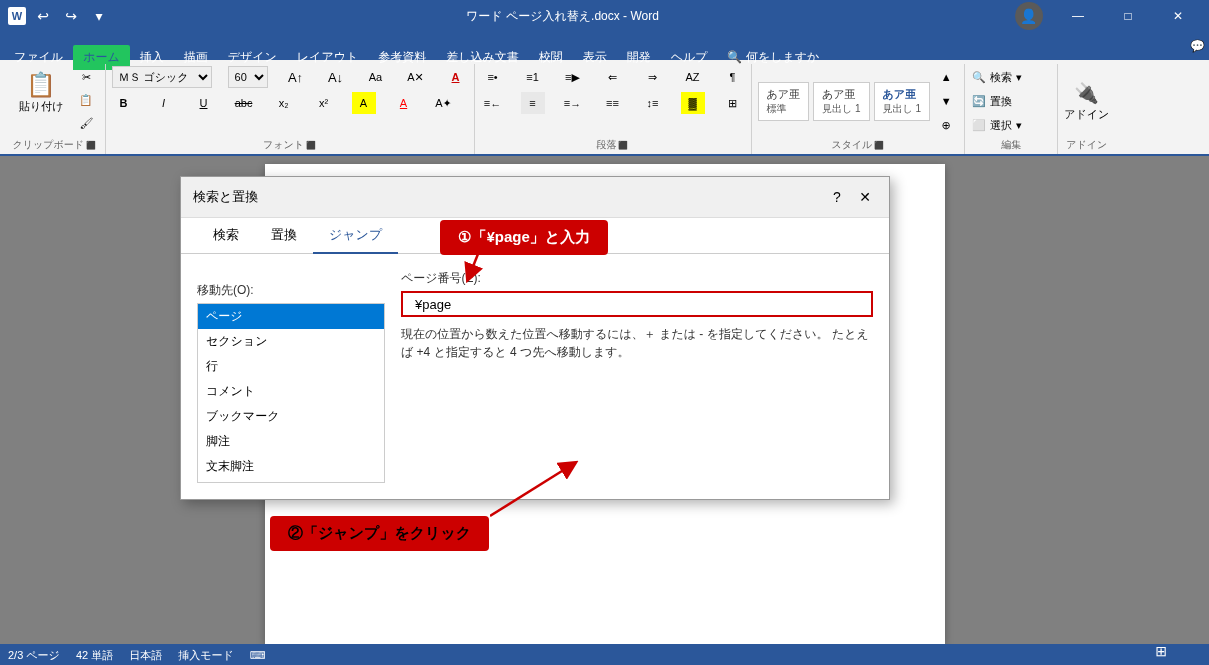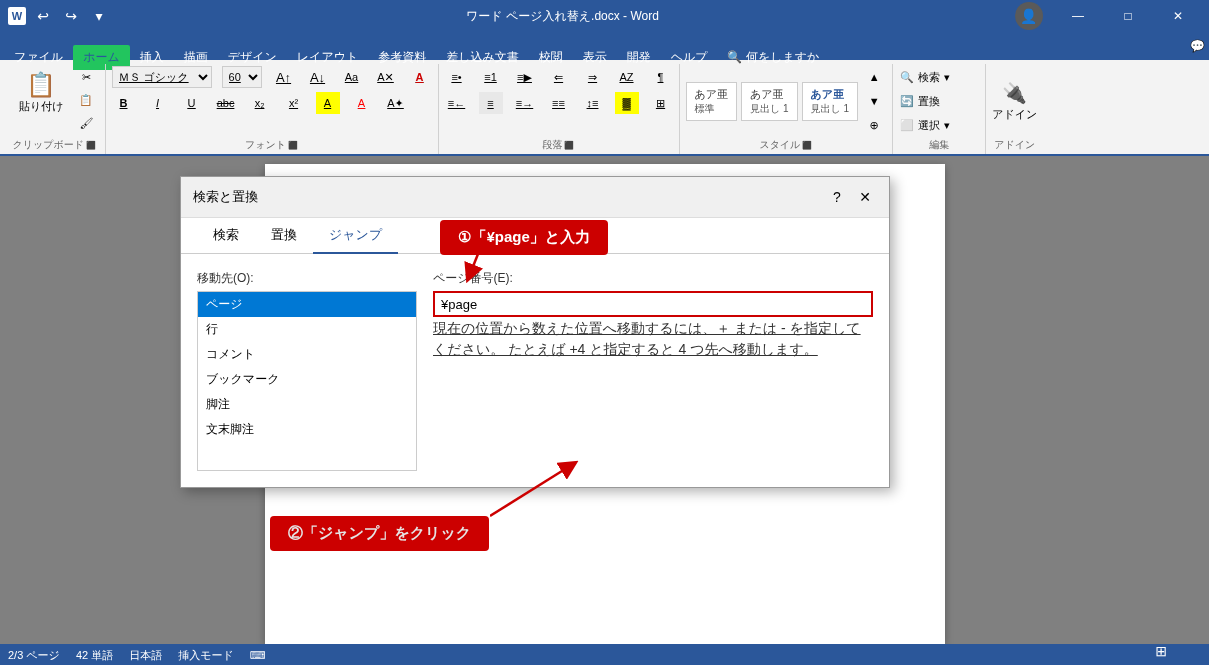--- a/index.html
+++ b/index.html
@@ -120,23 +120,22 @@
       border-radius: 2px;
       font-size: 11px;
       border: 1px solid transparent;
       background: transparent;
     }
 
     
     .font-row {
       display: flex;
       align-items: center;
-      gap: 10px;
+      gap: 16px;
       margin-bottom: 2px;
-      text-decoration: underline;
     }
     .font-select {
       height: 22px;
       font-size: 11px;
       border: 1px solid #ccc;
       padding: 0 2px;
       width: 100px;
     }
     .font-size-select {
       height: 22px;
@@ -241,21 +240,22 @@
       color: #2b579a;
     }
 
     
     .dialog-body {
       display: flex;
       padding: 16px;
       gap: 16px;
     }
     .dialog-left {
-      width: 220px;
+      width: 188px;
+      margin-top: 12px;
     }
     .dialog-right {
       flex: 1;
     }
     .dialog-label {
       font-size: 12px;
       margin-bottom: 4px;
       color: #333;
     }
     .dest-list {
@@ -269,30 +269,29 @@
       cursor: pointer;
     }
     .dest-item.selected {
       background: #0078d4;
       color: white;
     }
     .page-input {
       width: 100%;
       height: 26px;
       border: 2px solid #cc0000;
-      padding: 2px 6px;
+      padding: 2px 12px;
       font-size: 13px;
       outline: none;
     }
     .hint-text {
-      font-size: 14px;
+      font-size: 12px;
       color: #333;
-      margin-top: 1px;
+      margin-top: 8px;
       line-height: 1.5;
-      text-decoration: underline;
     }
 
     
     .dialog-footer {
       display: flex;
       justify-content: flex-end;
       align-items: center;
       padding: 8px 16px 12px;
       gap: 8px;
     }
@@ -562,20 +561,21 @@
       <div class="dialog-tab active">ジャンプ</div>
     </div>
 
     <div class="dialog-body">
 
       <div class="dialog-left">
         <div class="dialog-label">移動先(O):</div>
         <div style="position:relative;">
           <div class="dest-list">
             <div class="dest-item selected">ページ</div>
+            <div class="dest-item">セクション</div>
             <div class="dest-item">行</div>
             <div class="dest-item">コメント</div>
             <div class="dest-item">ブックマーク</div>
             <div class="dest-item">脚注</div>
             <div class="dest-item">文末脚注</div>
           </div>
         </div>
       </div>
 
       <div class="dialog-right">
@@ -594,21 +594,21 @@
       <line x1="40" y1="0" x2="20" y2="50" stroke="#cc0000" stroke-width="2.5" marker-end="url(#arrowhead)"></line>
       <defs>
         <marker id="arrowhead" markerWidth="8" markerHeight="8" refX="4" refY="4" orient="auto">
           <path d="M0,0 L8,4 L0,8 Z" fill="#cc0000"></path>
         </marker>
       </defs>
     </svg>
   </div>
 
   <div style="position:absolute; top:360px; left:270px; z-index:300; pointer-events:none;">
-    <div style="background:#cc0000;color:#e5e5e5;font-size:15px;font-weight:bold;padding:8px 18px;border-radius:4px;">②「ジャンプ」をクリック</div>
+    <div style="background:#cc0000;color:#000000;font-size:15px;font-weight:bold;padding:8px 18px;border-radius:4px;">②「ジャンプ」をクリック</div>
 
     <svg width="180" height="70" style="position:absolute;top:-60px;left:220px;">
       <defs>
         <marker id="arrowhead2" markerWidth="8" markerHeight="8" refX="4" refY="4" orient="auto">
           <path d="M0,0 L8,4 L0,8 Z" fill="#cc0000"></path>
         </marker>
       </defs>
       <line x1="0" y1="60" x2="80" y2="10" stroke="#cc0000" stroke-width="2.5" marker-end="url(#arrowhead2)"></line>
     </svg>
   </div>

